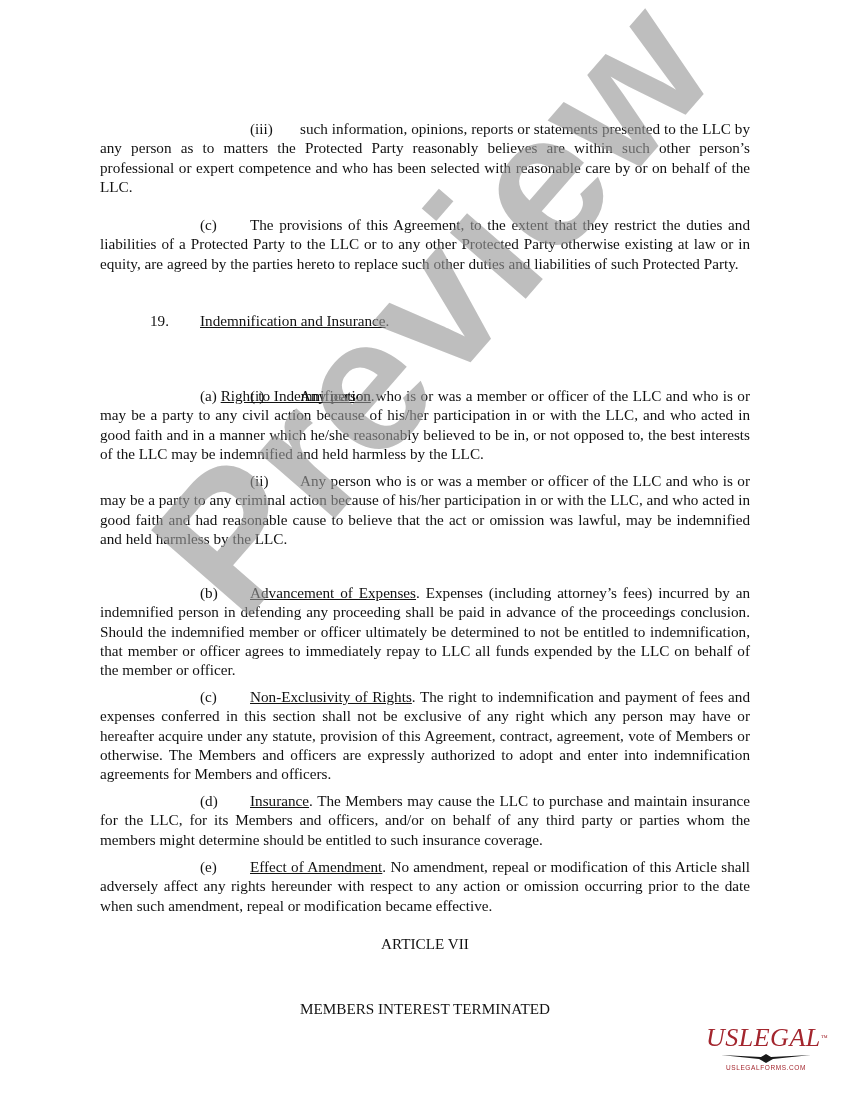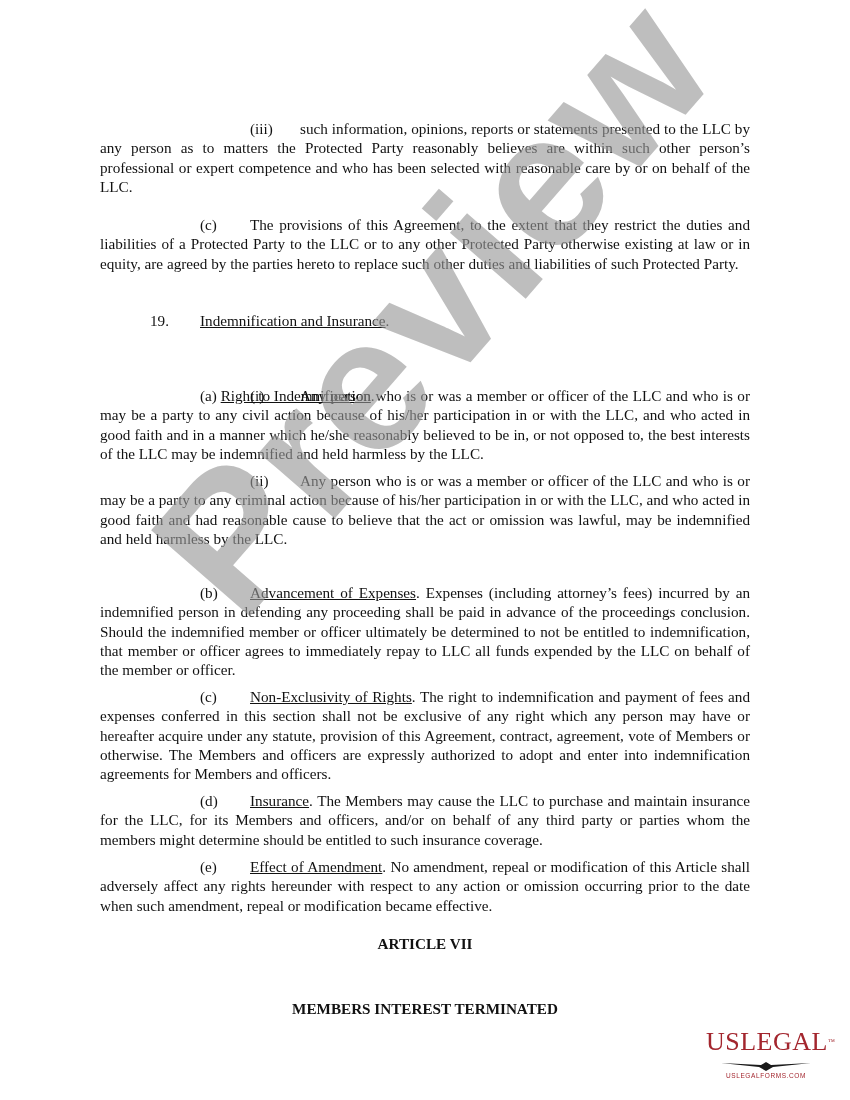--- a/index.html
+++ b/index.html
@@ -4,26 +4,26 @@
 <style>
   html, body { margin: 0; padding: 0; background: #ffffff; }
   body { width: 850px; height: 1100px; position: relative; overflow: hidden;
          font-family: "Liberation Serif", "DejaVu Serif", serif; color: #111; }
   .page { position: absolute; left: 0; top: 0; width: 754px; height: 1100px; padding-left: 13px; }
   .p { position: absolute; left: 100px; width: 650px; font-size: 15.2px; line-height: 19.3px; margin: 0; }
   .j { text-align: justify; text-align-last: left; }
   .tab1 { display: inline-block; width: 50px; }
   .lbl3 { display: inline-block; width: 50px; }
   .u { text-decoration: underline; }
-  .heading { position: absolute; left: 0; width: 850px; text-align: center; font-weight: bold; font-size: 15.2px; line-height: 19px; }
+  .heading { position: absolute; left: 0; width: 850px; text-align: center; font-weight: normal; font-size: 15.2px; line-height: 19px; }
   .watermark { position: absolute; left: 120px; top: 520px; font-family: "Liberation Sans", "DejaVu Sans", sans-serif;
      font-weight: bold; font-size: 190px; color: rgba(150,150,150,0.62); transform: rotate(-49deg); transform-origin: 0 0;
      white-space: nowrap; letter-spacing: 2px; pointer-events: none; line-height: 1; }
   .logo { position: absolute; left: 706px; top: 1024px; width: 120px; text-align: center; }
-  .logo-text { font-family: "Liberation Serif", serif; font-size: 26px; color: #a3262e; letter-spacing: 0.5px; line-height: 36px; }
+  .logo-text { font-family: "Liberation Serif", serif; font-size: 26px; color: #a3262e; letter-spacing: 0.5px; line-height: 28px; font-style: italic; }
   .logo-tm { font-size: 7px; vertical-align: top; color: #a3262e; }
   .logo-url { font-family: "Liberation Sans", sans-serif; font-size: 6.5px; color: #a3262e; letter-spacing: 0.6px; margin-top: 1px; }
   .logo-wing { display: block; margin: 2px auto 0; }
 </style>
 </head>
 <body>
 
 <div class="page">
 
   <p class="p j" style="top:119px;"><span style="display:inline-block;width:150px;"></span><span class="lbl3">(iii)</span><span>such information, opinions, reports or statements presented to the LLC by any person as to matters the Protected Party reasonably believes are within such other person’s professional or expert competence and who has been selected with reasonable care by or on behalf of the LLC.</span></p>

